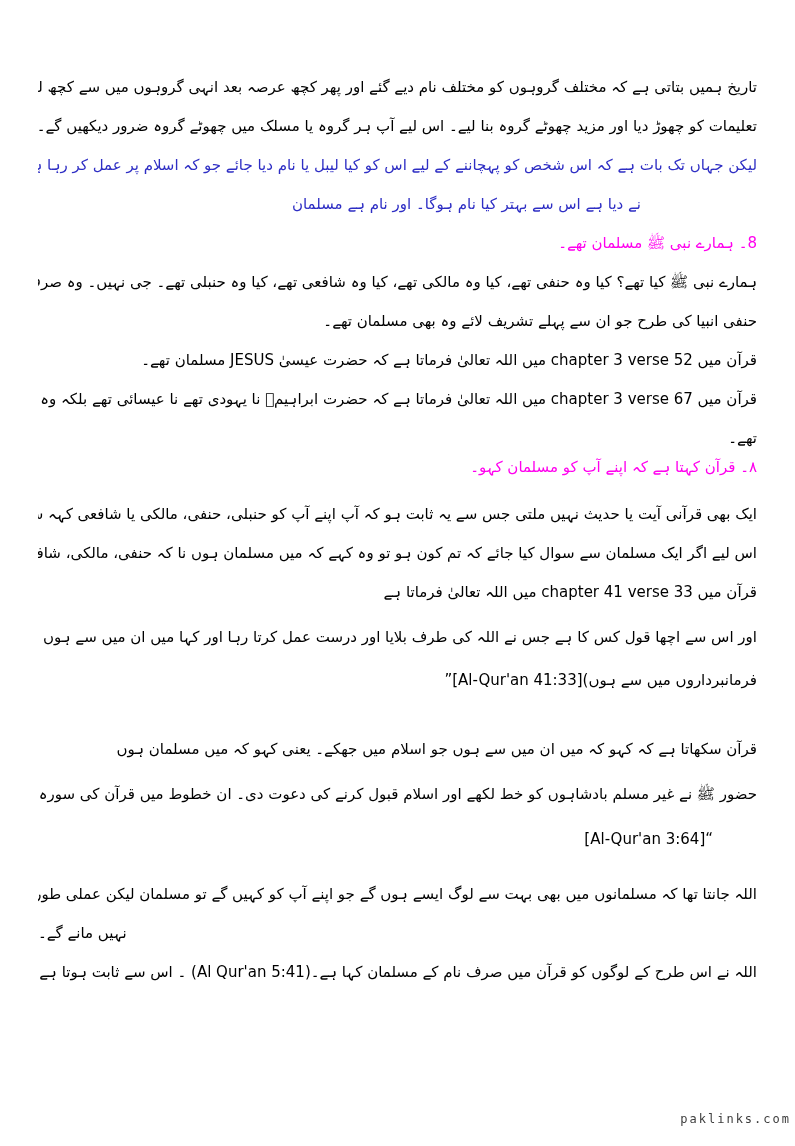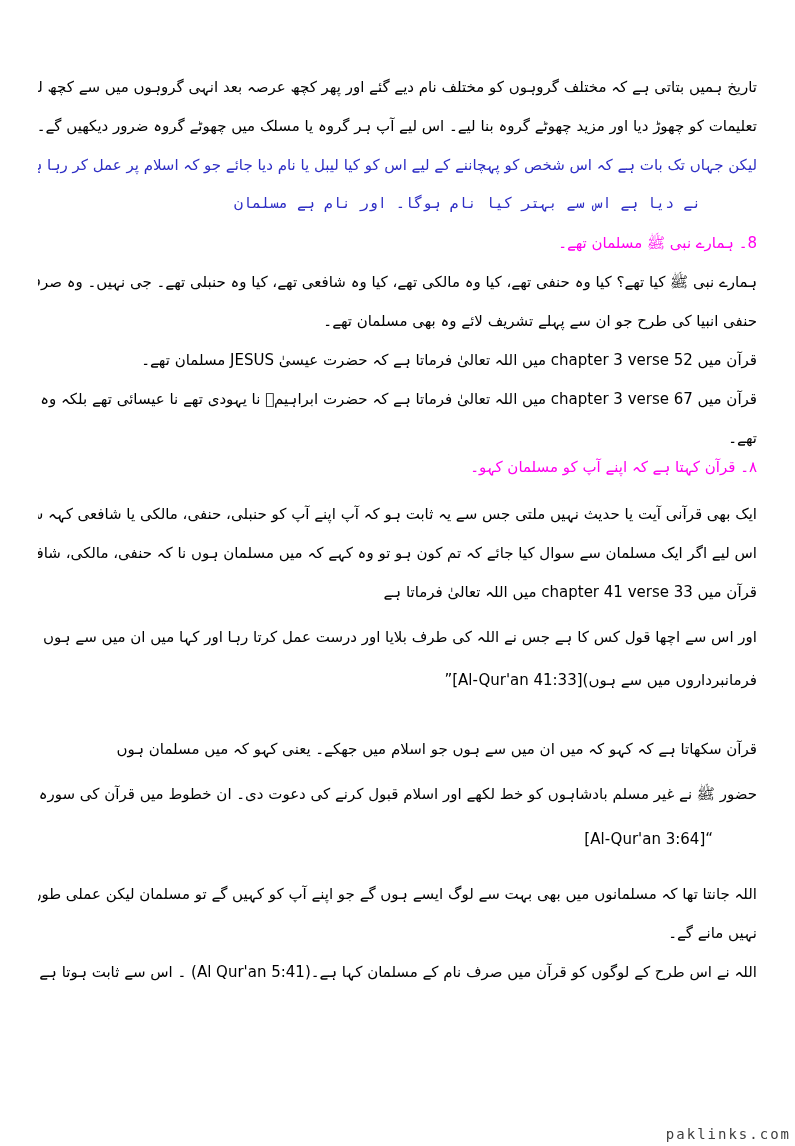--- a/index.html
+++ b/index.html
@@ -19,36 +19,36 @@
   }
   .ln{
     text-align:right;
     line-height:39px;
     min-height:39px;
     white-space:nowrap;
     overflow:hidden;
   }
   .c-blue{color:#2e2ec4;}
   .c-pink{color:#ff00ee;}
-  .align-left{text-align:right;}
-  .ind-84{margin-left:0;margin-right:56px;font-family:Liberation Mono, monospace;}
+  .align-left{text-align:left;}
+  .ind-84{margin-left:0;margin-right:116px;}
   .ind-64{margin-right:44px;}
   .mt4{margin-top:4px;}
   .mt6{margin-top:6px;}
   .mt8{margin-top:8px;}
   .mt16{margin-top:16px;}
   .mt26{margin-top:26px;}
   .mt30{margin-top:30px;text-align:right;}
   .mtn10{margin-top:-10px;}
   .watermark{
     position:absolute;
-    right:4px;bottom:4px;
+    right:4px;bottom:20px;
     direction:ltr;
     font-family:"DejaVu Sans Mono",monospace;
-    font-size:14px;
+    font-size:12px;
     letter-spacing:2px;
     color:#3d3d3d;
     padding-left:44px;
   }
 </style>
 </head>
 <body>
 
 <div class="page">
   <div class="content">

